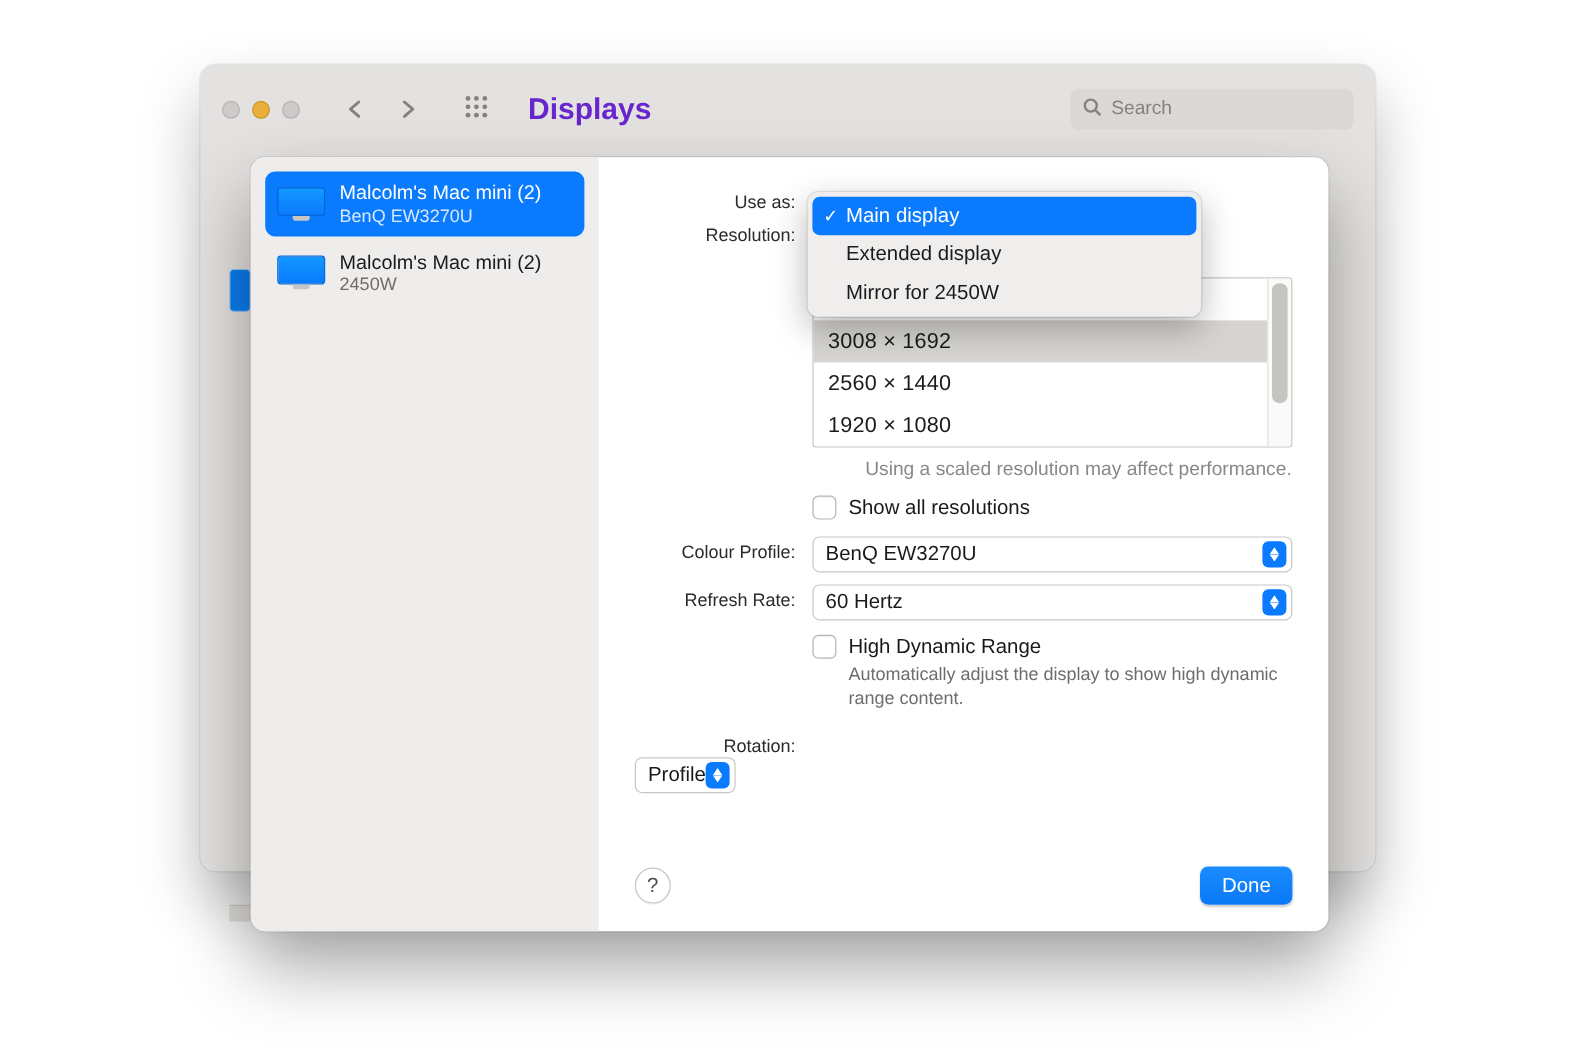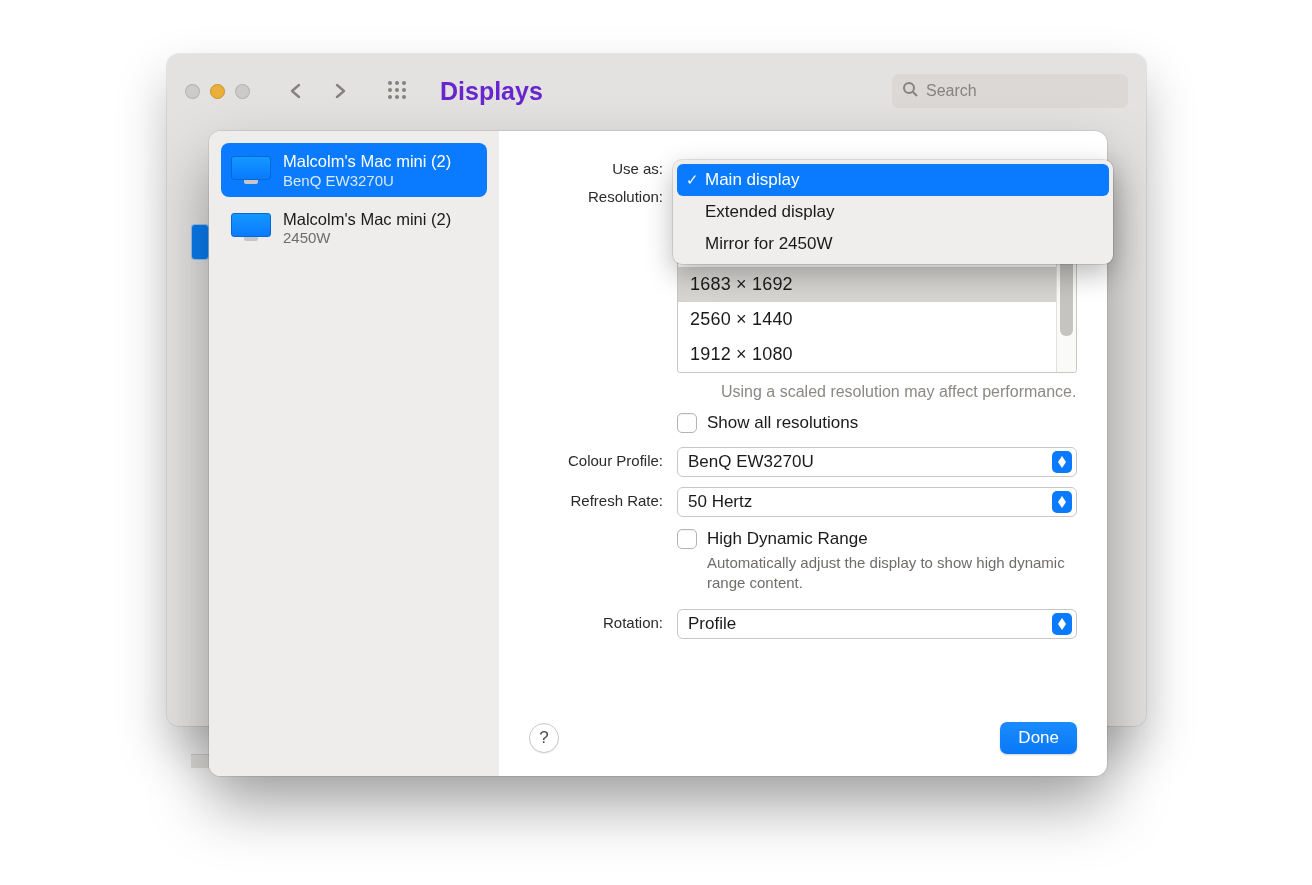--- a/index.html
+++ b/index.html
@@ -100,21 +100,21 @@
     font-size: 15px;
     color: #2a2a2a;
     padding-top: 5px;
   }
   .field-col { flex: 1; }
 
   
   .popup {
     position: absolute;
     left: 464px; top: 29px;
-    width: 440px;
+    width: 328px;
     background: #efeeed;
     border-radius: 9px;
     padding: 4px;
     box-shadow: 0 10px 28px rgba(0,0,0,0.28), 0 0 0 1px rgba(0,0,0,0.1);
     z-index: 20;
   }
   .popup-item {
     height: 32px;
     border-radius: 6px;
     display: flex; align-items: center;
@@ -284,23 +284,23 @@
     </div>
 
     <div class="spacer-for-popup"></div>
 
     <div class="row" style="margin-top:-110px;">
       <div class="label-col"></div>
       <div class="field-col">
         <div class="res-box">
           <div class="res-list">
             <div class="res-item">3840 × 2160</div>
-            <div class="res-item selected">1683 × 1692</div>
+            <div class="res-item selected">3008 × 1692</div>
             <div class="res-item">2560 × 1440</div>
-            <div class="res-item">1912 × 1080</div>
+            <div class="res-item">1920 × 1080</div>
           </div>
           <div class="res-scroll">
               <div class="thumb"></div>
             </div>
         </div>
         <div class="hint">Using a scaled resolution may affect performance.</div>
         <div class="check-row">
           <div class="checkbox"></div>
           <span class="check-label">Show all resolutions</span>
         </div>
@@ -321,21 +321,21 @@
               </svg>
           </div>
         </div>
       </div>
     </div>
 
     <div class="row">
       <div class="label-col">Refresh Rate:</div>
       <div class="field-col">
         <div class="select">
-          <span>50 Hertz</span>
+          <span>60 Hertz</span>
           <div class="stepper">
             <svg viewBox="0 0 8 6">
                 <polygon points="4,0 8,6 0,6" fill="currentColor"></polygon>
               </svg>
             <svg viewBox="0 0 8 6">
                 <polygon points="0,0 8,0 4,6" fill="currentColor"></polygon>
               </svg>
           </div>
         </div>
       </div>
@@ -345,21 +345,21 @@
       <div class="label-col"></div>
       <div class="field-col">
         <div class="check-row" style="margin-top:2px;">
           <div class="checkbox"></div>
           <span class="check-label">High Dynamic Range</span>
         </div>
         <div class="subtext">Automatically adjust the display to show high dynamic range content.</div>
       </div>
     </div>
 
-    <div class="row" style="margin-top:16px;">
+    <div class="row" style="margin-top:16px;flex-direction:column;">
       <div class="label-col">Rotation:</div>
       <div class="field-col">
         <div class="select">
           <span>Profile</span>
           <div class="stepper">
             <svg viewBox="0 0 8 6">
                 <polygon points="4,0 8,6 0,6" fill="currentColor"></polygon>
               </svg>
             <svg viewBox="0 0 8 6">
                 <polygon points="0,0 8,0 4,6" fill="currentColor"></polygon>

